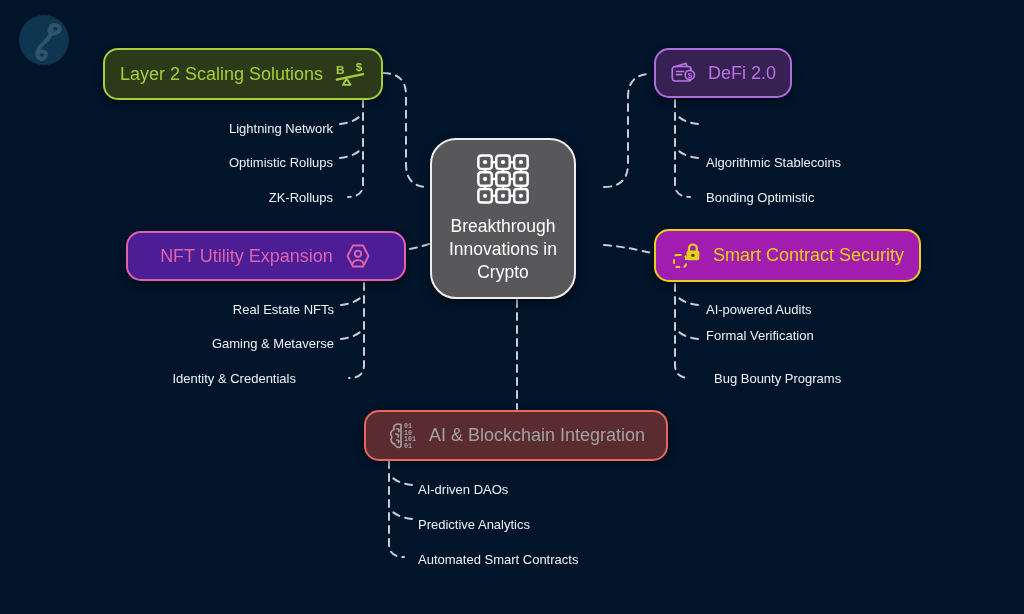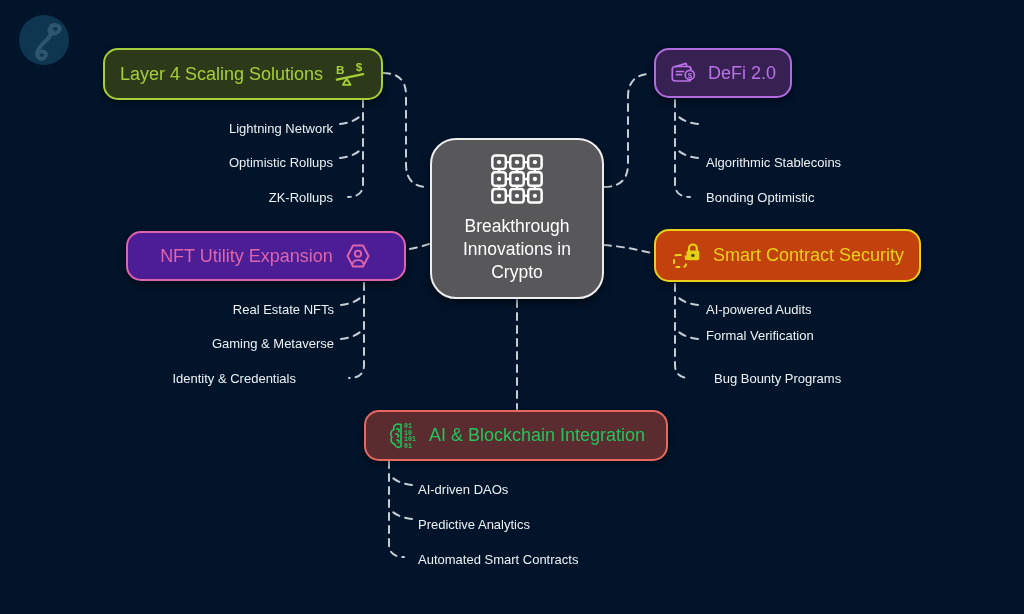--- a/index.html
+++ b/index.html
@@ -15,25 +15,25 @@
     position:absolute;display:flex;align-items:center;justify-content:center;
     gap:11px;border-radius:15px;border:2.5px solid;box-sizing:border-box;
     font-size:18px;font-weight:400;white-space:nowrap;
     box-shadow:0 3px 8px rgba(0,0,0,.45);
   }
   .node svg{flex:0 0 auto;display:block;}
 
   .node-layer2{left:103px;top:48px;width:280px;height:52px;color:#a6ce39;border-color:#a6ce39;background:#2c3a1a;}
   .node-defi{left:654px;top:48px;width:138px;height:50px;color:#bb72e8;border-color:#b16be0;background:#372152;}
   .node-nft{left:126px;top:231px;width:280px;height:50px;color:#de64ad;border-color:#de64ad;background:#4c1d95;}
-  .node-security{left:654px;top:229px;width:267px;height:53px;color:#e8d019;border-color:#e8d019;background:#c2410c;justify-content:center;}
-  .node-ai{left:364px;top:410px;width:304px;height:51px;color:#22c55e;border-color:#e7685e;background:#5a2b2f;}
+  .node-security{left:654px;top:229px;width:267px;height:53px;color:#e8d019;border-color:#e8d019;background:#a21caf;justify-content:center;}
+  .node-ai{left:364px;top:410px;width:304px;height:51px;color:#a3a3a3;border-color:#e7685e;background:#5a2b2f;}
 
   .node-center{
-    position:absolute;left:430px;top:138px;width:174px;height:161px;
+    position:absolute;left:430px;top:138px;width:146px;height:161px;
     background:#58585a;border:2.5px solid #eeeeee;border-radius:26px;
     display:flex;flex-direction:column;align-items:center;justify-content:center;
     gap:10px;box-sizing:border-box;box-shadow:0 4px 10px rgba(0,0,0,.5);
   }
   .center-title{
     color:#ffffff;font-size:17.5px;line-height:1.33;text-align:center;width:146px;
   }
 
   .sub-item{
     position:absolute;color:#edf1f4;font-size:13px;line-height:23px;white-space:nowrap;
@@ -104,21 +104,21 @@
           <circle cx="41" cy="23" r="1.9"></circle>
         <circle cx="9" cy="38" r="1.9"></circle>
           <circle cx="25" cy="38" r="1.9"></circle>
           <circle cx="41" cy="38" r="1.9"></circle>
       </g>
     </svg>
     <div class="center-title">Breakthrough Innovations in Crypto</div>
   </div>
 
   <div class="node node-layer2">
-    <span>Layer 4 Scaling Solutions</span>
+    <span>Layer 2 Scaling Solutions</span>
     <svg width="32" height="29" viewBox="0 0 34 30">
       <text x="2" y="14" font-size="12.5" font-weight="700" fill="currentColor" font-family="Liberation Sans,sans-serif">B</text>
       <text x="23" y="11" font-size="12.5" font-weight="700" fill="currentColor" font-family="Liberation Sans,sans-serif">$</text>
       <line x1="3" y1="20.5" x2="31" y2="14.5" stroke="currentColor" stroke-width="2.4" stroke-linecap="round"></line>
       <path d="M9.5 26 L17.5 26 L13.5 19.5 Z" fill="none" stroke="currentColor" stroke-width="2" stroke-linejoin="round"></path>
     </svg>
   </div>
   <div class="sub-item align-right" style="right:691px;top:117px;">Lightning Network</div>
   <div class="sub-item align-right" style="right:691px;top:151px;">Optimistic Rollups</div>
   <div class="sub-item align-right" style="right:691px;top:186px;">ZK-Rollups</div>

